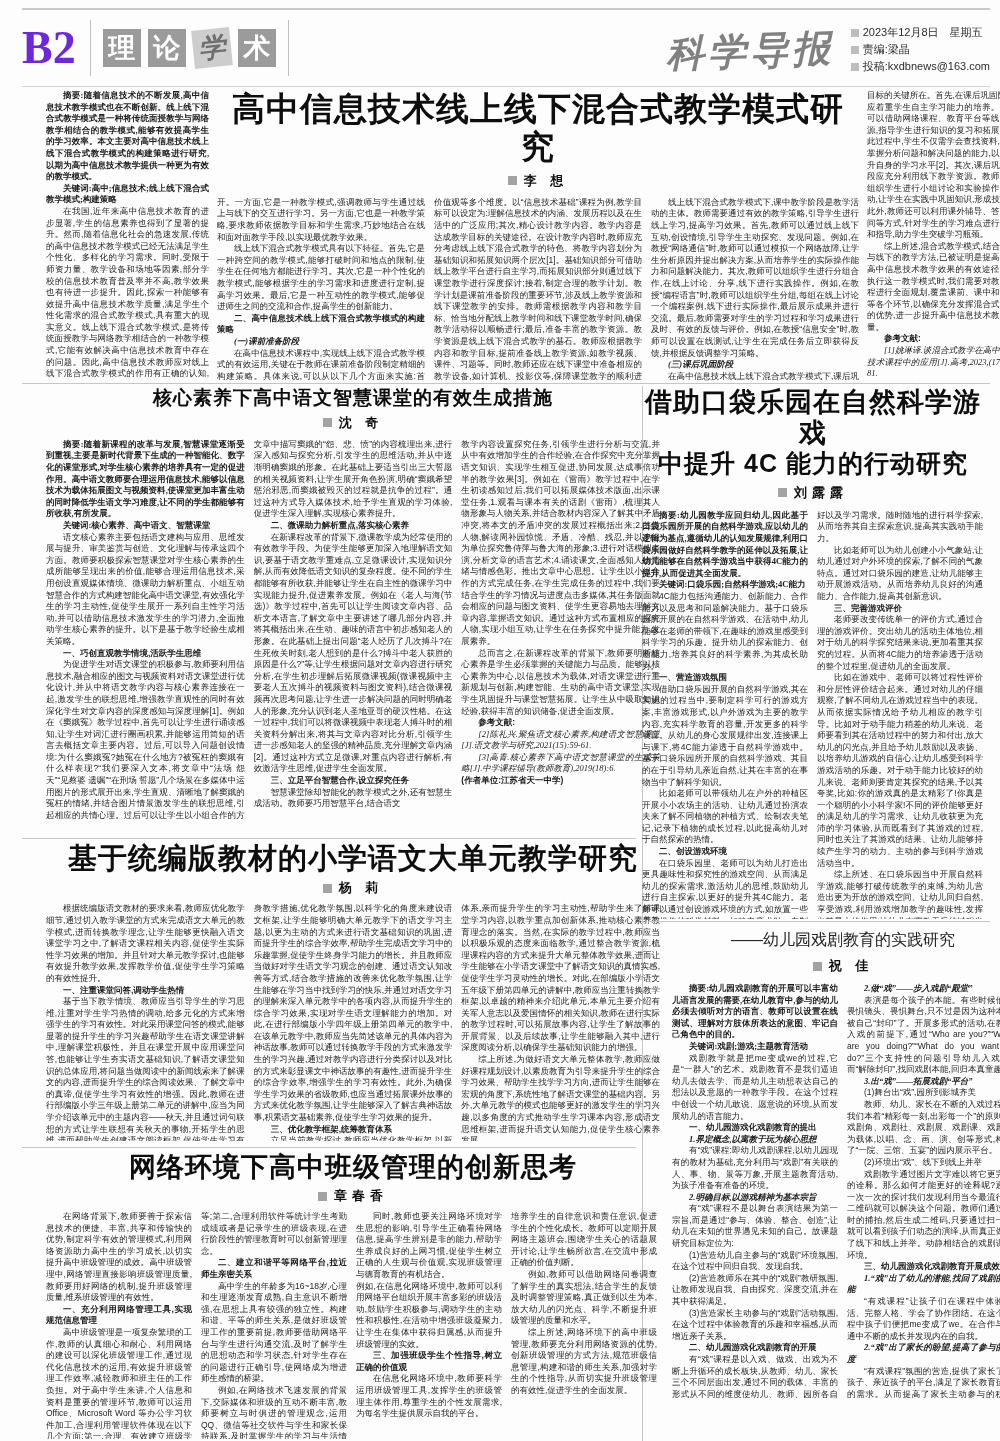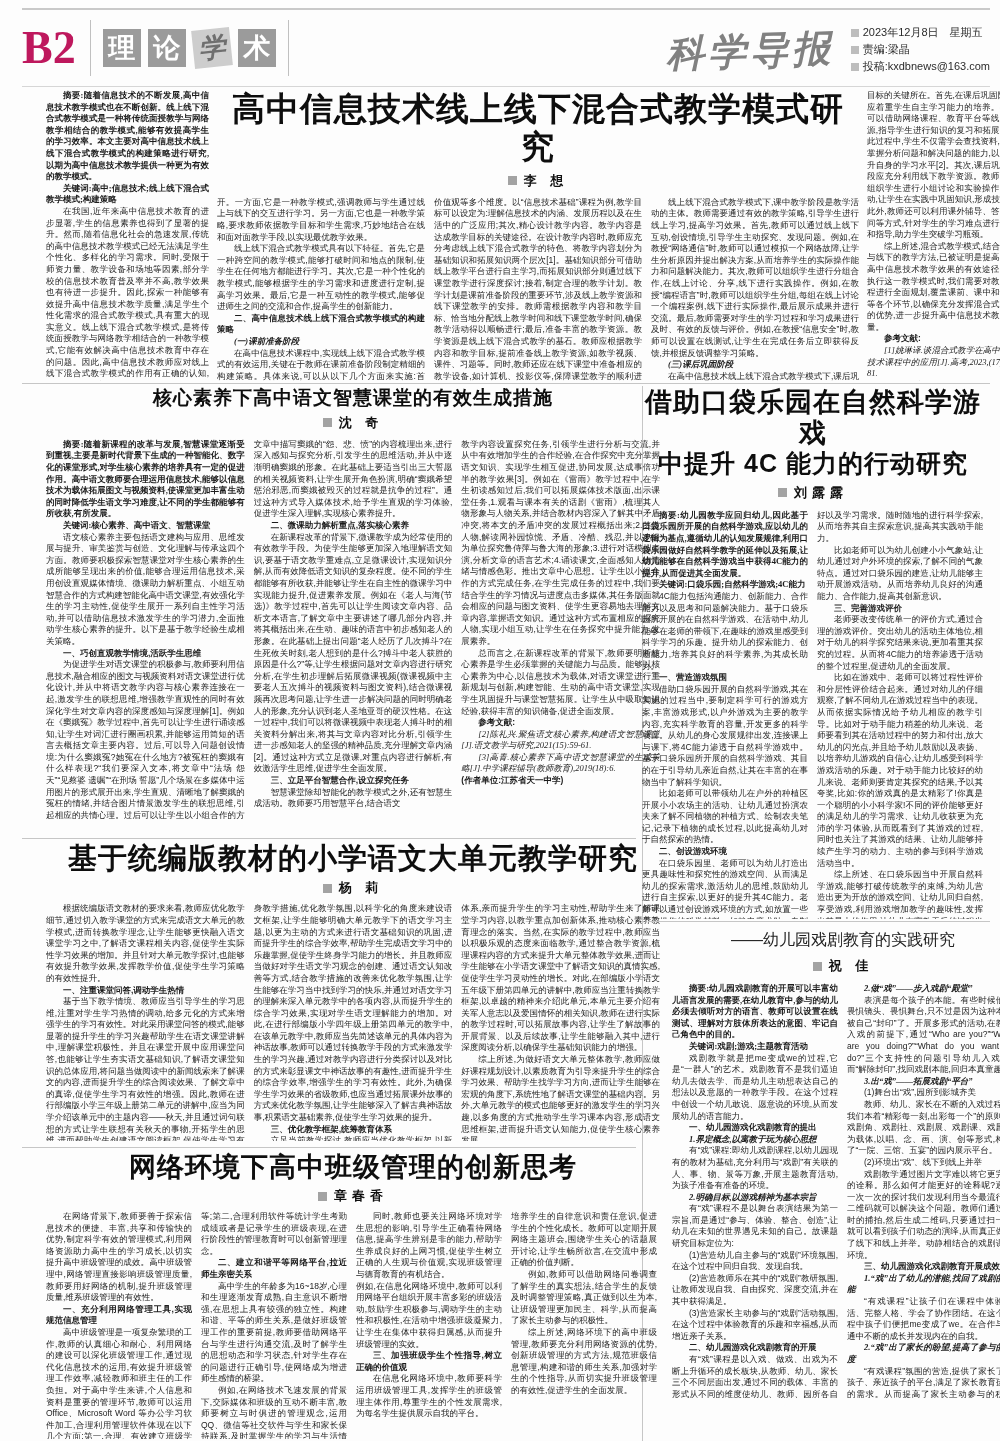--- a/index.html
+++ b/index.html
@@ -2,21 +2,21 @@
 <html><head>
 <meta charset="utf-8">
 <style>
   html,body{margin:0;padding:0;background:#e9e9e9;}
   .page{position:relative;width:1000px;height:1441px;background:#fdfdfd;margin:0 auto;
         font-family:"Liberation Sans",sans-serif;color:#1c1c1c;overflow:hidden;}
   
   .header{position:absolute;left:22px;top:8px;width:968px;height:76px;
           border-top:2px solid #c9c9c9;border-bottom:1px solid #d6d6d6;}
   .mast-left{position:absolute;left:0;top:10px;display:flex;align-items:center;}
-  .pageno{font-family:"Liberation Serif",serif;font-weight:bold;font-size:46px;line-height:52px;color:#be185d;
+  .pageno{font-family:"Liberation Serif",serif;font-weight:bold;font-size:46px;line-height:52px;color:#6d28d9;
           padding-right:14px;}
   .secboxes{display:flex;gap:7px;border-left:1px solid #c0c0c0;border-right:1px solid #c0c0c0;
             padding:0 12px;align-items:center;height:56px;}
   .secbox{width:38px;height:38px;background:#9b9b9b;color:#fff;font-weight:bold;font-size:27px;
           display:flex;align-items:center;justify-content:center;}
   .secbox.alt{background:#cdcdcd;color:#6f6f6f;font-family:"Liberation Serif",serif;
               font-style:italic;transform:rotate(-6deg);}
   .logo{position:absolute;left:628px;top:16px;width:200px;text-align:center;
         font-family:"Liberation Serif",serif;font-weight:bold;font-style:italic;
         font-size:38px;color:#818181;letter-spacing:4px;transform:rotate(-2deg);white-space:nowrap;}
@@ -273,19 +273,19 @@
           <div class="para">例如,在网络技术飞速发展的背景下,交际媒体和班级的互动不断丰富,教师要树立与时俱进的管理观念,运用QQ、微信等社交软件与学生和家长保持联系,及时掌握学生的学习与生活情况,拉近师生之间的距离,促使班级管理更加和谐高效。</div>
         </div>
       <div class="col" style="width:146px;">
           <div class="para">同时,教师也要关注网络环境对学生思想的影响,引导学生正确看待网络信息,提高学生辨别是非的能力,帮助学生养成良好的上网习惯,促使学生树立正确的人生观与价值观,实现班级管理与德育教育的有机结合。</div>
           <div class="para cont">例如,在信息化网络环境中,教师可以利用网络平台组织开展丰富多彩的班级活动,鼓励学生积极参与,调动学生的主动性和积极性,在活动中增强班级凝聚力,让学生在集体中获得归属感,从而提升班级管理的实效。</div>
           <div class="subhead">三、加强班级学生个性指导,树立正确的价值观</div>
           <div class="para">在信息化网络环境中,教师要科学运用班级管理工具,发挥学生的班级管理主体作用,尊重学生的个性发展需求,为每名学生提供展示自我的平台。</div>
         </div>
       <div class="col" style="width:146px;">
           <div class="para cont">培养学生的自律意识和责任意识,促进学生的个性化成长。教师可以定期开展网络主题班会,围绕学生关心的话题展开讨论,让学生畅所欲言,在交流中形成正确的价值判断。</div>
-          <div class="para">例如,教师可以借助网络问卷调查了解学生的真实想法,结合学生的反馈及时调整管理策略,真正做到以生为本,让班级管理更加民主、科学,从而提高了家长主动参与的积极性。</div>
+          <div class="para">例如,教师可以借助网络问卷调查了解学生的真实想法,结合学生的反馈及时调整管理策略,真正做到以生为本,放大幼儿的闪光点、科学,不断提升班级管理的质量和水平。</div>
           <div class="para">综上所述,网络环境下的高中班级管理,教师要充分利用网络资源的优势,创新班级管理的方式方法,规范班级信息管理,构建和谐的师生关系,加强对学生的个性指导,从而切实提升班级管理的有效性,促进学生的全面发展。</div>
         </div>
     </div>
   </div>
 
 </div>
 
 </body></html>

